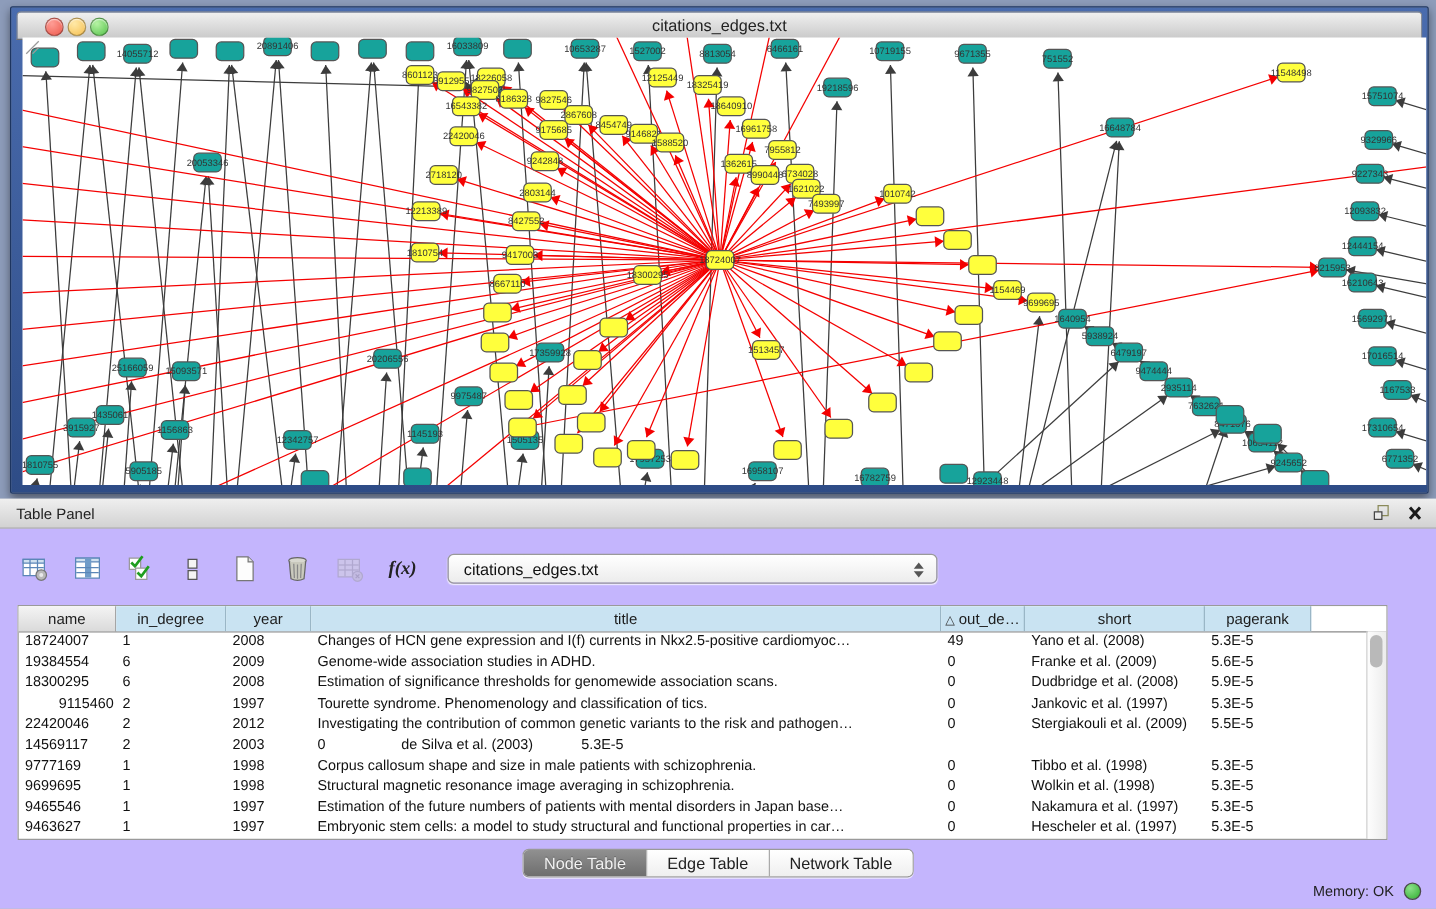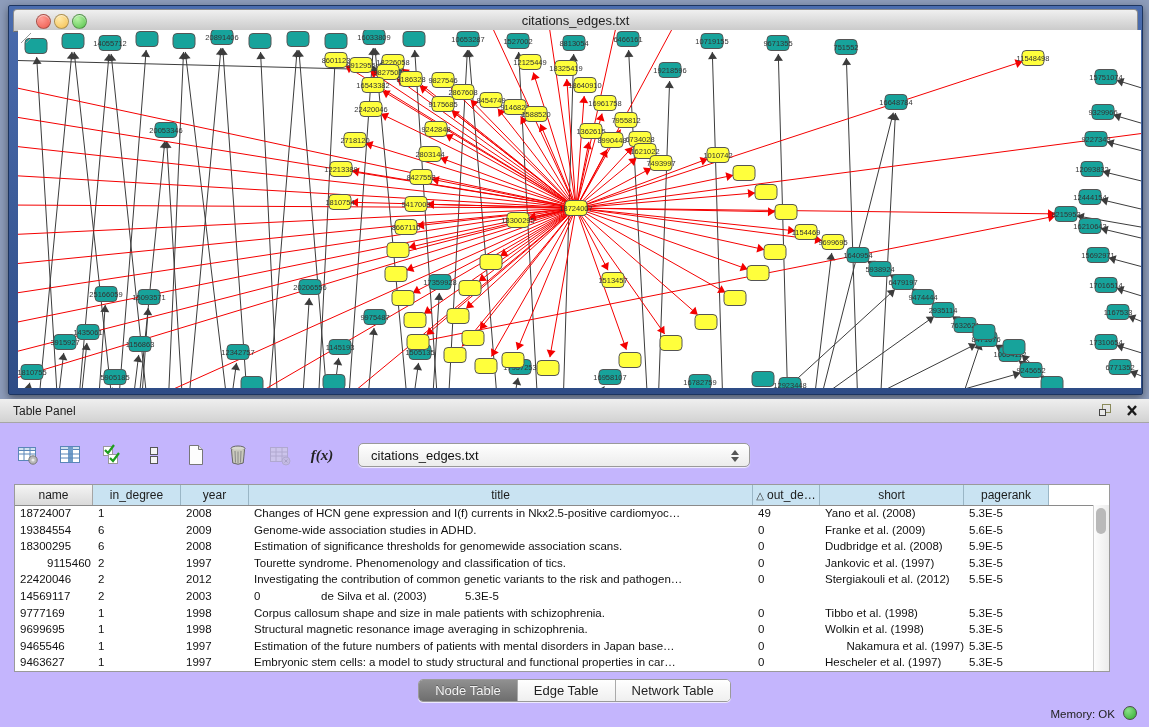--- a/index.html
+++ b/index.html
@@ -1011,21 +1011,21 @@
               <div class="td" style="width: 67px;">0</div>
               <div class="td" style="width: 144px;">Jankovic et al. (1997)</div>
               <div class="td" style="width: 85px;">5.3E-5</div>
             </div>
             <div class="tr">
               <div class="td" style="width: 78px;">22420046</div>
               <div class="td" style="width: 88px;">2</div>
               <div class="td" style="width: 68px;">2012</div>
               <div class="td" style="width: 504px;">Investigating the contribution of common genetic variants to the risk and pathogen…</div>
               <div class="td" style="width: 67px;">0</div>
-              <div class="td" style="width: 144px;">Stergiakouli et al. (2012)</div>
+              <div class="td" style="width: 144px;">Stergiakouli et al. (2009)</div>
               <div class="td" style="width: 85px;">5.5E-5</div>
             </div>
             <div class="tr">
               <div class="td" style="width: 78px;">14569117</div>
               <div class="td" style="width: 88px;">2</div>
               <div class="td" style="width: 68px;">2003</div>
               <div class="td" style="width: 67px;">0</div>
               <div class="td" style="width: 144px;">de Silva et al. (2003)</div>
               <div class="td" style="width: 85px;">5.3E-5</div>
             </div>
@@ -1046,21 +1046,21 @@
               <div class="td" style="width: 67px;">0</div>
               <div class="td" style="width: 144px;">Wolkin et al. (1998)</div>
               <div class="td" style="width: 85px;">5.3E-5</div>
             </div>
             <div class="tr">
               <div class="td" style="width: 78px;">9465546</div>
               <div class="td" style="width: 88px;">1</div>
               <div class="td" style="width: 68px;">1997</div>
               <div class="td" style="width: 504px;">Estimation of the future numbers of patients with mental disorders in Japan base…</div>
               <div class="td" style="width: 67px;">0</div>
-              <div class="td" style="width: 144px; text-align: right;">Nakamura et al. (1997)</div>
+              <div class="td" style="width: 144px;">Nakamura et al. (1997)</div>
               <div class="td" style="width: 85px;">5.3E-5</div>
             </div>
             <div class="tr">
               <div class="td" style="width: 78px;">9463627</div>
               <div class="td" style="width: 88px;">1</div>
               <div class="td" style="width: 68px;">1997</div>
               <div class="td" style="width: 504px;">Embryonic stem cells: a model to study structural and functional properties in car…</div>
               <div class="td" style="width: 67px;">0</div>
               <div class="td" style="width: 144px;">Hescheler et al. (1997)</div>
               <div class="td" style="width: 85px;">5.3E-5</div>

